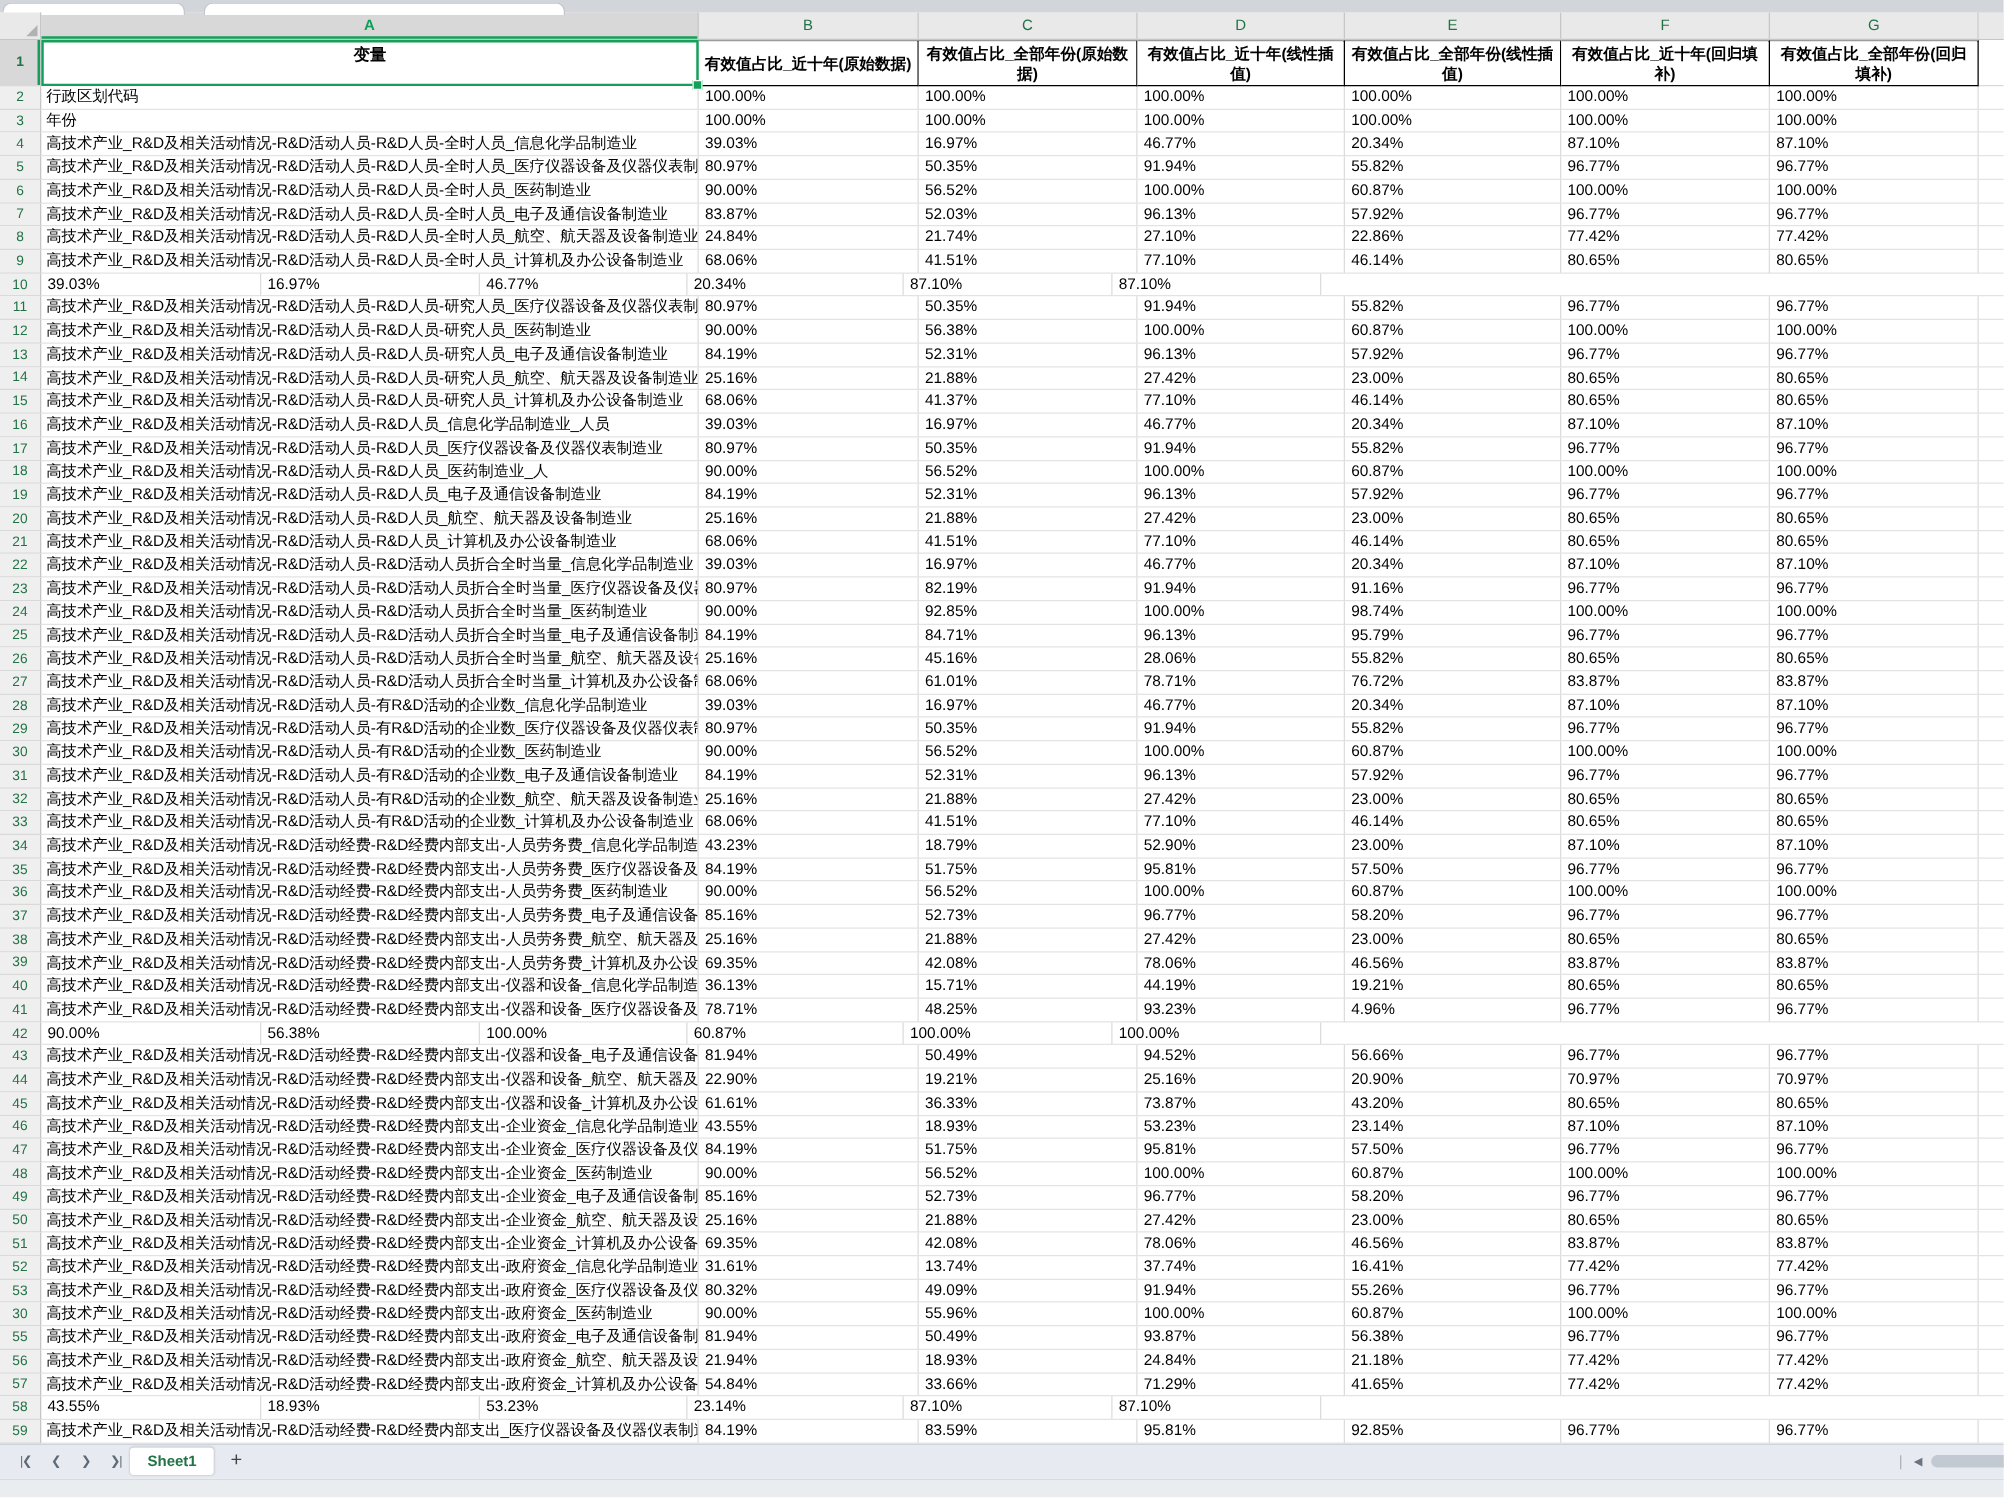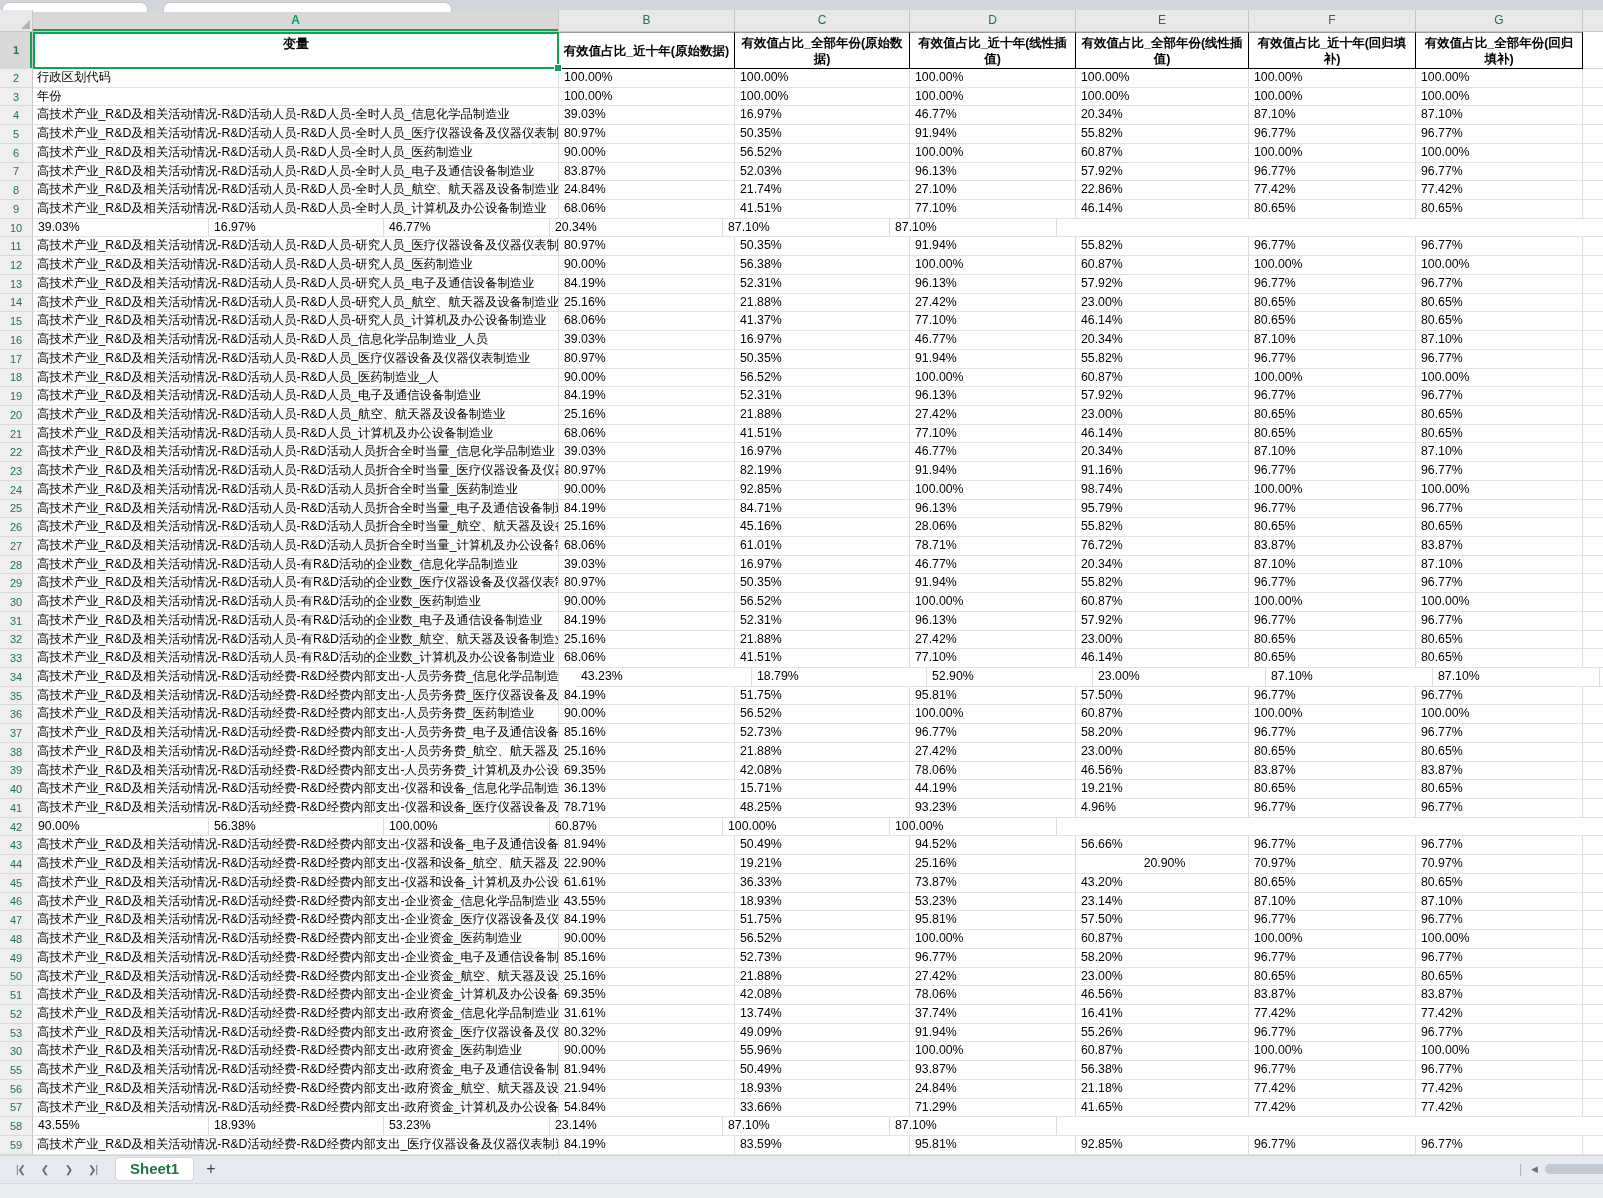--- a/index.html
+++ b/index.html
@@ -48,22 +48,22 @@
         white-space:nowrap;overflow:hidden;padding-left:4px;}
   .cv{box-sizing:border-box;height:100%;border-right:1px solid #dcdcdc;border-bottom:1px solid #e3e3e3;
         font-size:12.3px;line-height:17.5px;padding-left:5px;white-space:nowrap;overflow:hidden;}
   .cstub{flex:1;border-bottom:1px solid #e3e3e3;box-sizing:border-box;}
 
   
   .tab-bar{height:28px;background:#e7ebf1;border-top:1px solid #cfd4da;box-sizing:border-box;
         display:flex;align-items:center;position:relative;}
   .nav{display:flex;gap:9px;margin-left:13px;color:#5f6a75;font-size:10px;align-items:center;}
   .nav span{width:15px;text-align:center;letter-spacing:-1px;}
-  .sheet-tab{margin-left:16px;background:#fff;border-radius:3px;height:22px;line-height:22px;
-        padding:0 14px;color:#217346;font-weight:bold;font-size:15px;
+  .sheet-tab{margin-left:4px;background:#fff;border-radius:3px;height:22px;line-height:22px;
+        padding:0 14px;color:#217346;font-weight:bold;font-size:12px;
         box-shadow:0 0 2px rgba(0,0,0,.25);}
   .add-btn{margin-left:13px;font-size:16px;color:#444;line-height:22px;}
   .hscroll{position:absolute;right:0;top:50%;transform:translateY(-50%);display:flex;align-items:center;}
   .hs-sep{color:#aab1b9;margin-right:9px;font-size:12px;}
   .hs-arrow{color:#6b7480;font-size:9px;margin-right:7px;}
   .hs-thumb{width:64px;height:10px;background:#c3c9d0;border-radius:5px;margin-right:-6px;}
 
   .bottom-strip{height:15px;background:#e9edf0;border-top:1px solid #d6dbe0;box-sizing:border-box;}
 </style>
 </head>
@@ -453,21 +453,21 @@
         <div class="cv" style="width: 175px;">41.51%</div>
         <div class="cv" style="width: 166px;">77.10%</div>
         <div class="cv" style="width: 173px;">46.14%</div>
         <div class="cv" style="width: 167px;">80.65%</div>
         <div class="cv" style="width: 167px;">80.65%</div>
         <div class="cstub"></div>
       </div>
       <div class="drow">
         <div class="rowhdr">34</div>
         <div class="ca">高技术产业_R&amp;D及相关活动情况-R&amp;D活动经费-R&amp;D经费内部支出-人员劳务费_信息化学品制造业</div>
-        <div class="cv" style="width: 176px; margin-left: 17px;">43.23%</div>
+        <div class="cv" style="width: 176px;">43.23%</div>
         <div class="cv" style="width: 175px;">18.79%</div>
         <div class="cv" style="width: 166px;">52.90%</div>
         <div class="cv" style="width: 173px;">23.00%</div>
         <div class="cv" style="width: 167px;">87.10%</div>
         <div class="cv" style="width: 167px;">87.10%</div>
         <div class="cstub"></div>
       </div>
       <div class="drow">
         <div class="rowhdr">35</div>
         <div class="ca">高技术产业_R&amp;D及相关活动情况-R&amp;D活动经费-R&amp;D经费内部支出-人员劳务费_医疗仪器设备及仪器仪表制造业</div>
@@ -565,21 +565,21 @@
         <div class="cv" style="width: 167px;">96.77%</div>
         <div class="cv" style="width: 167px;">96.77%</div>
         <div class="cstub"></div>
       </div>
       <div class="drow">
         <div class="rowhdr">44</div>
         <div class="ca">高技术产业_R&amp;D及相关活动情况-R&amp;D活动经费-R&amp;D经费内部支出-仪器和设备_航空、航天器及设备制造业</div>
         <div class="cv" style="width: 176px;">22.90%</div>
         <div class="cv" style="width: 175px;">19.21%</div>
         <div class="cv" style="width: 166px;">25.16%</div>
-        <div class="cv" style="width: 173px; text-align: center;">20.90%</div>
+        <div class="cv" style="width: 173px;">20.90%</div>
         <div class="cv" style="width: 167px;">70.97%</div>
         <div class="cv" style="width: 167px;">70.97%</div>
         <div class="cstub"></div>
       </div>
       <div class="drow">
         <div class="rowhdr">45</div>
         <div class="ca">高技术产业_R&amp;D及相关活动情况-R&amp;D活动经费-R&amp;D经费内部支出-仪器和设备_计算机及办公设备制造业</div>
         <div class="cv" style="width: 176px;">61.61%</div>
         <div class="cv" style="width: 175px;">36.33%</div>
         <div class="cv" style="width: 166px;">73.87%</div>

